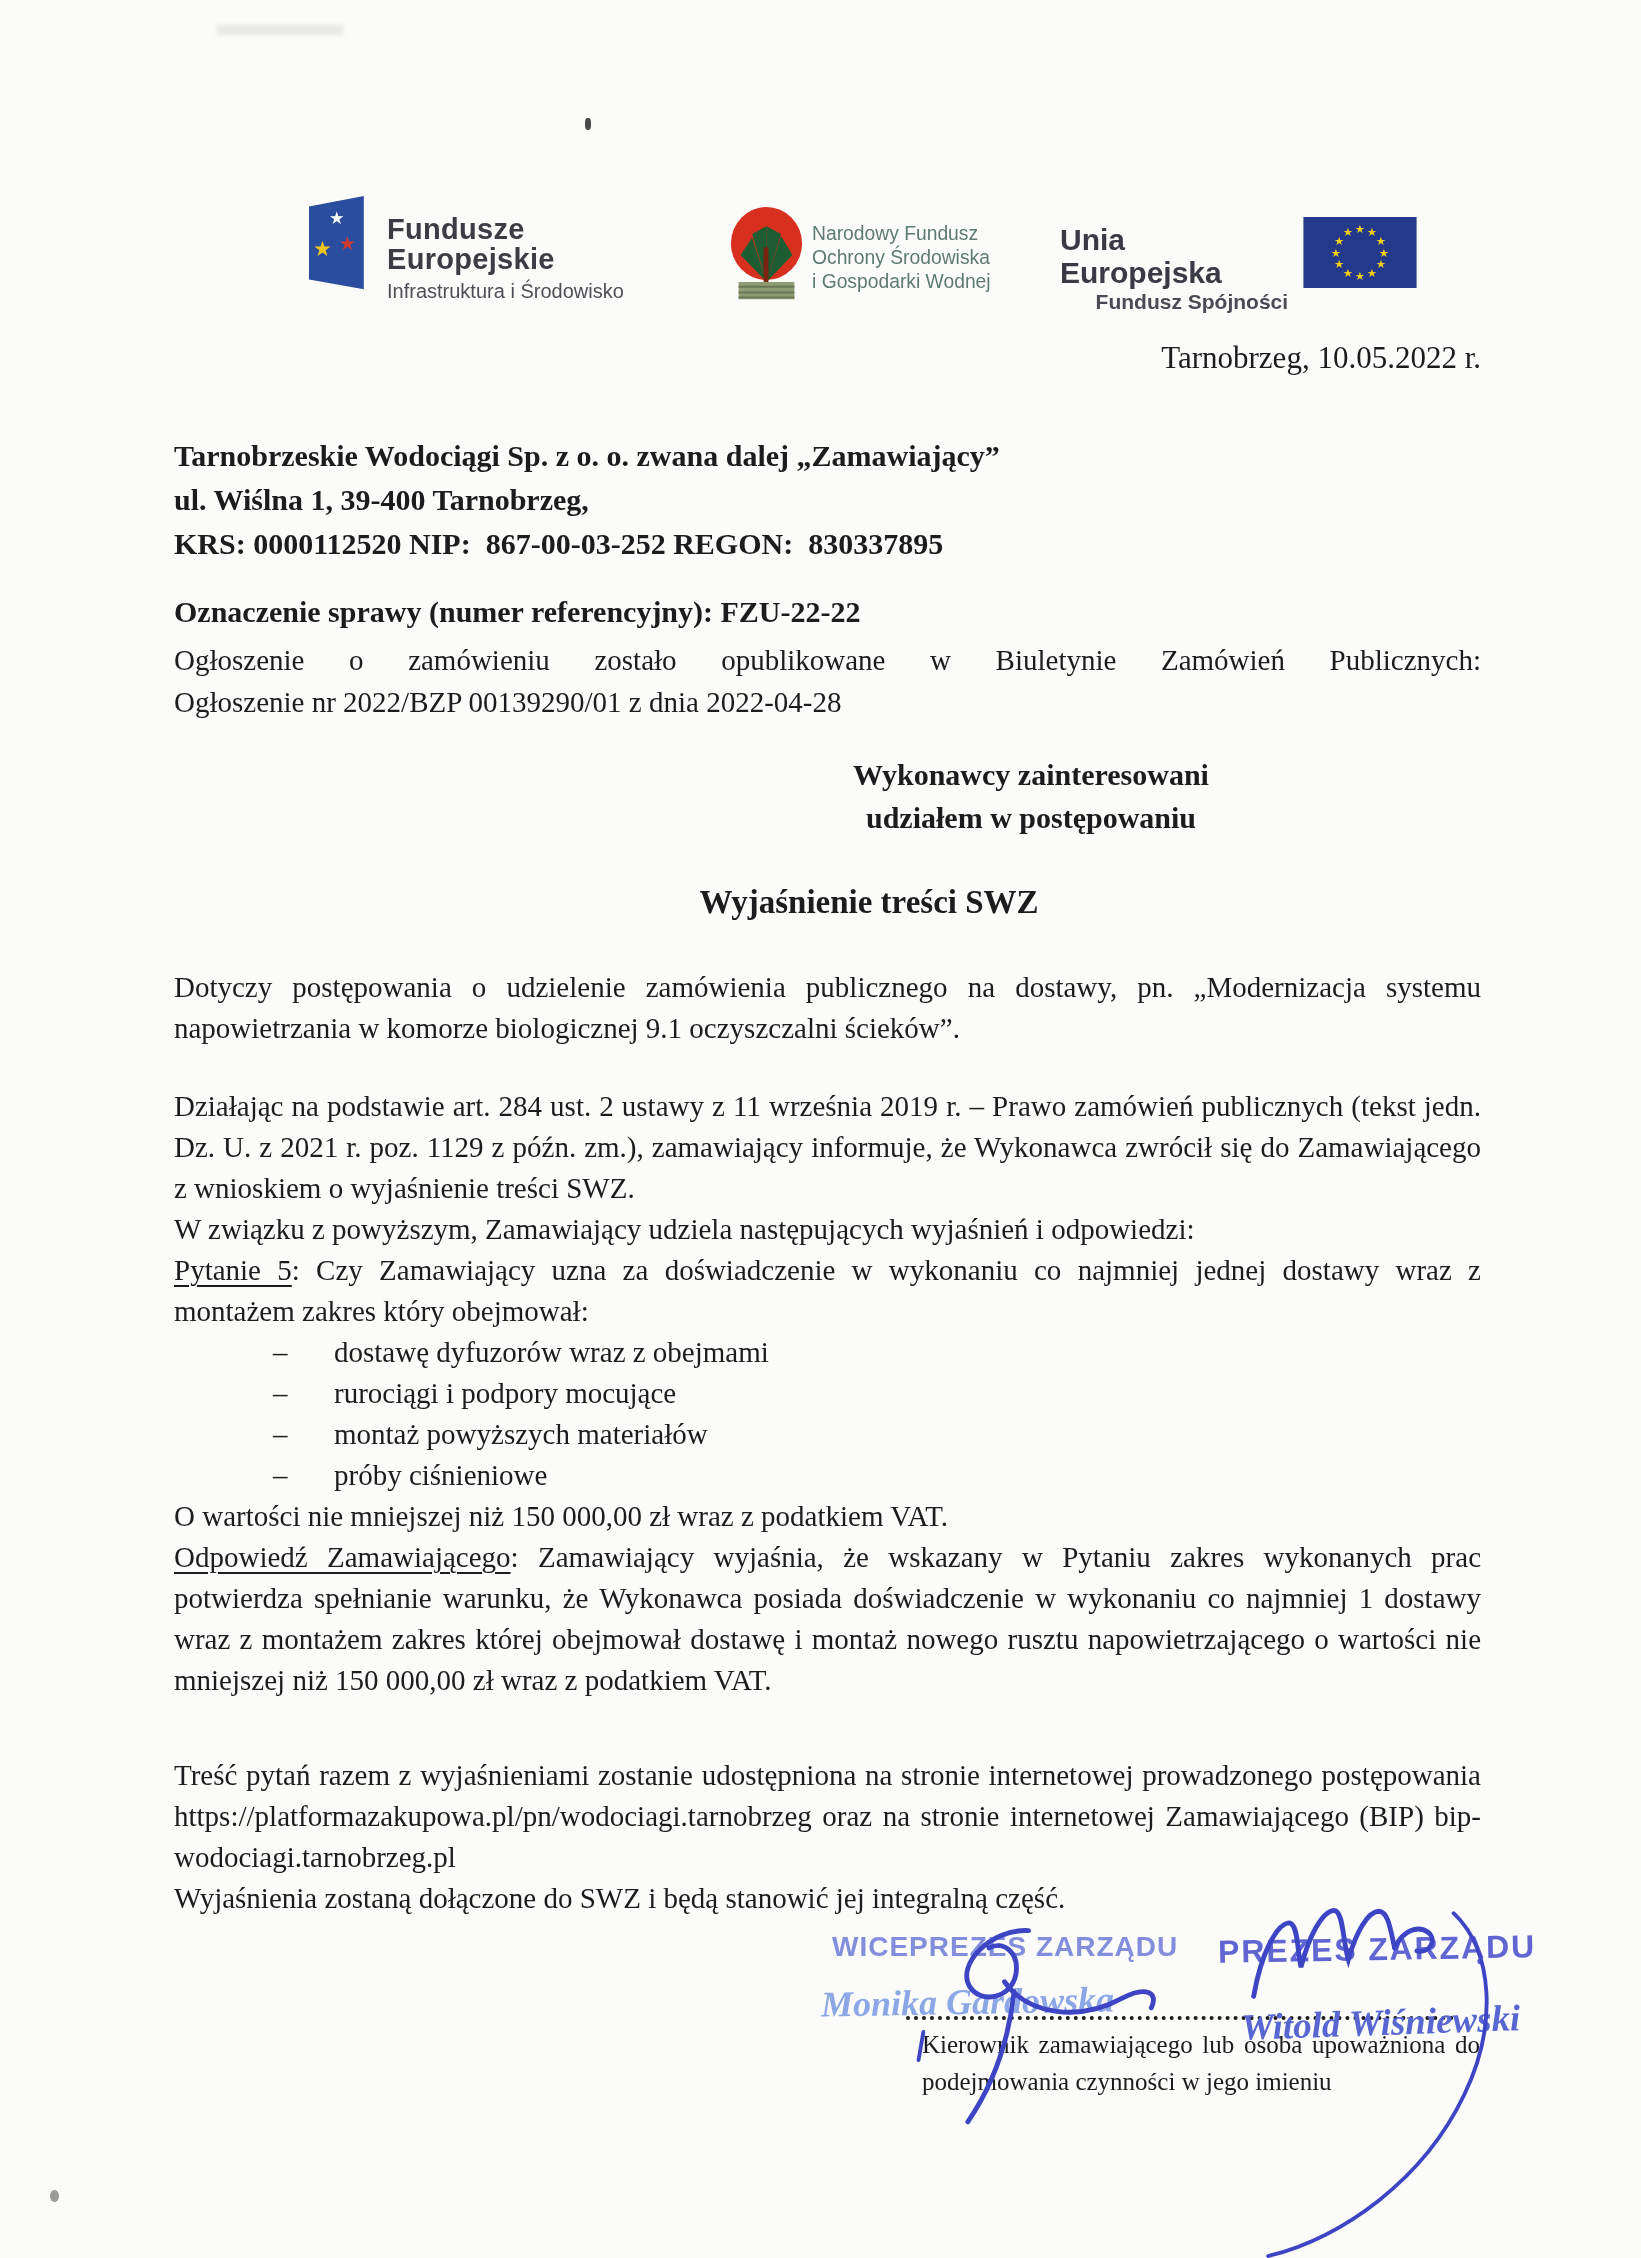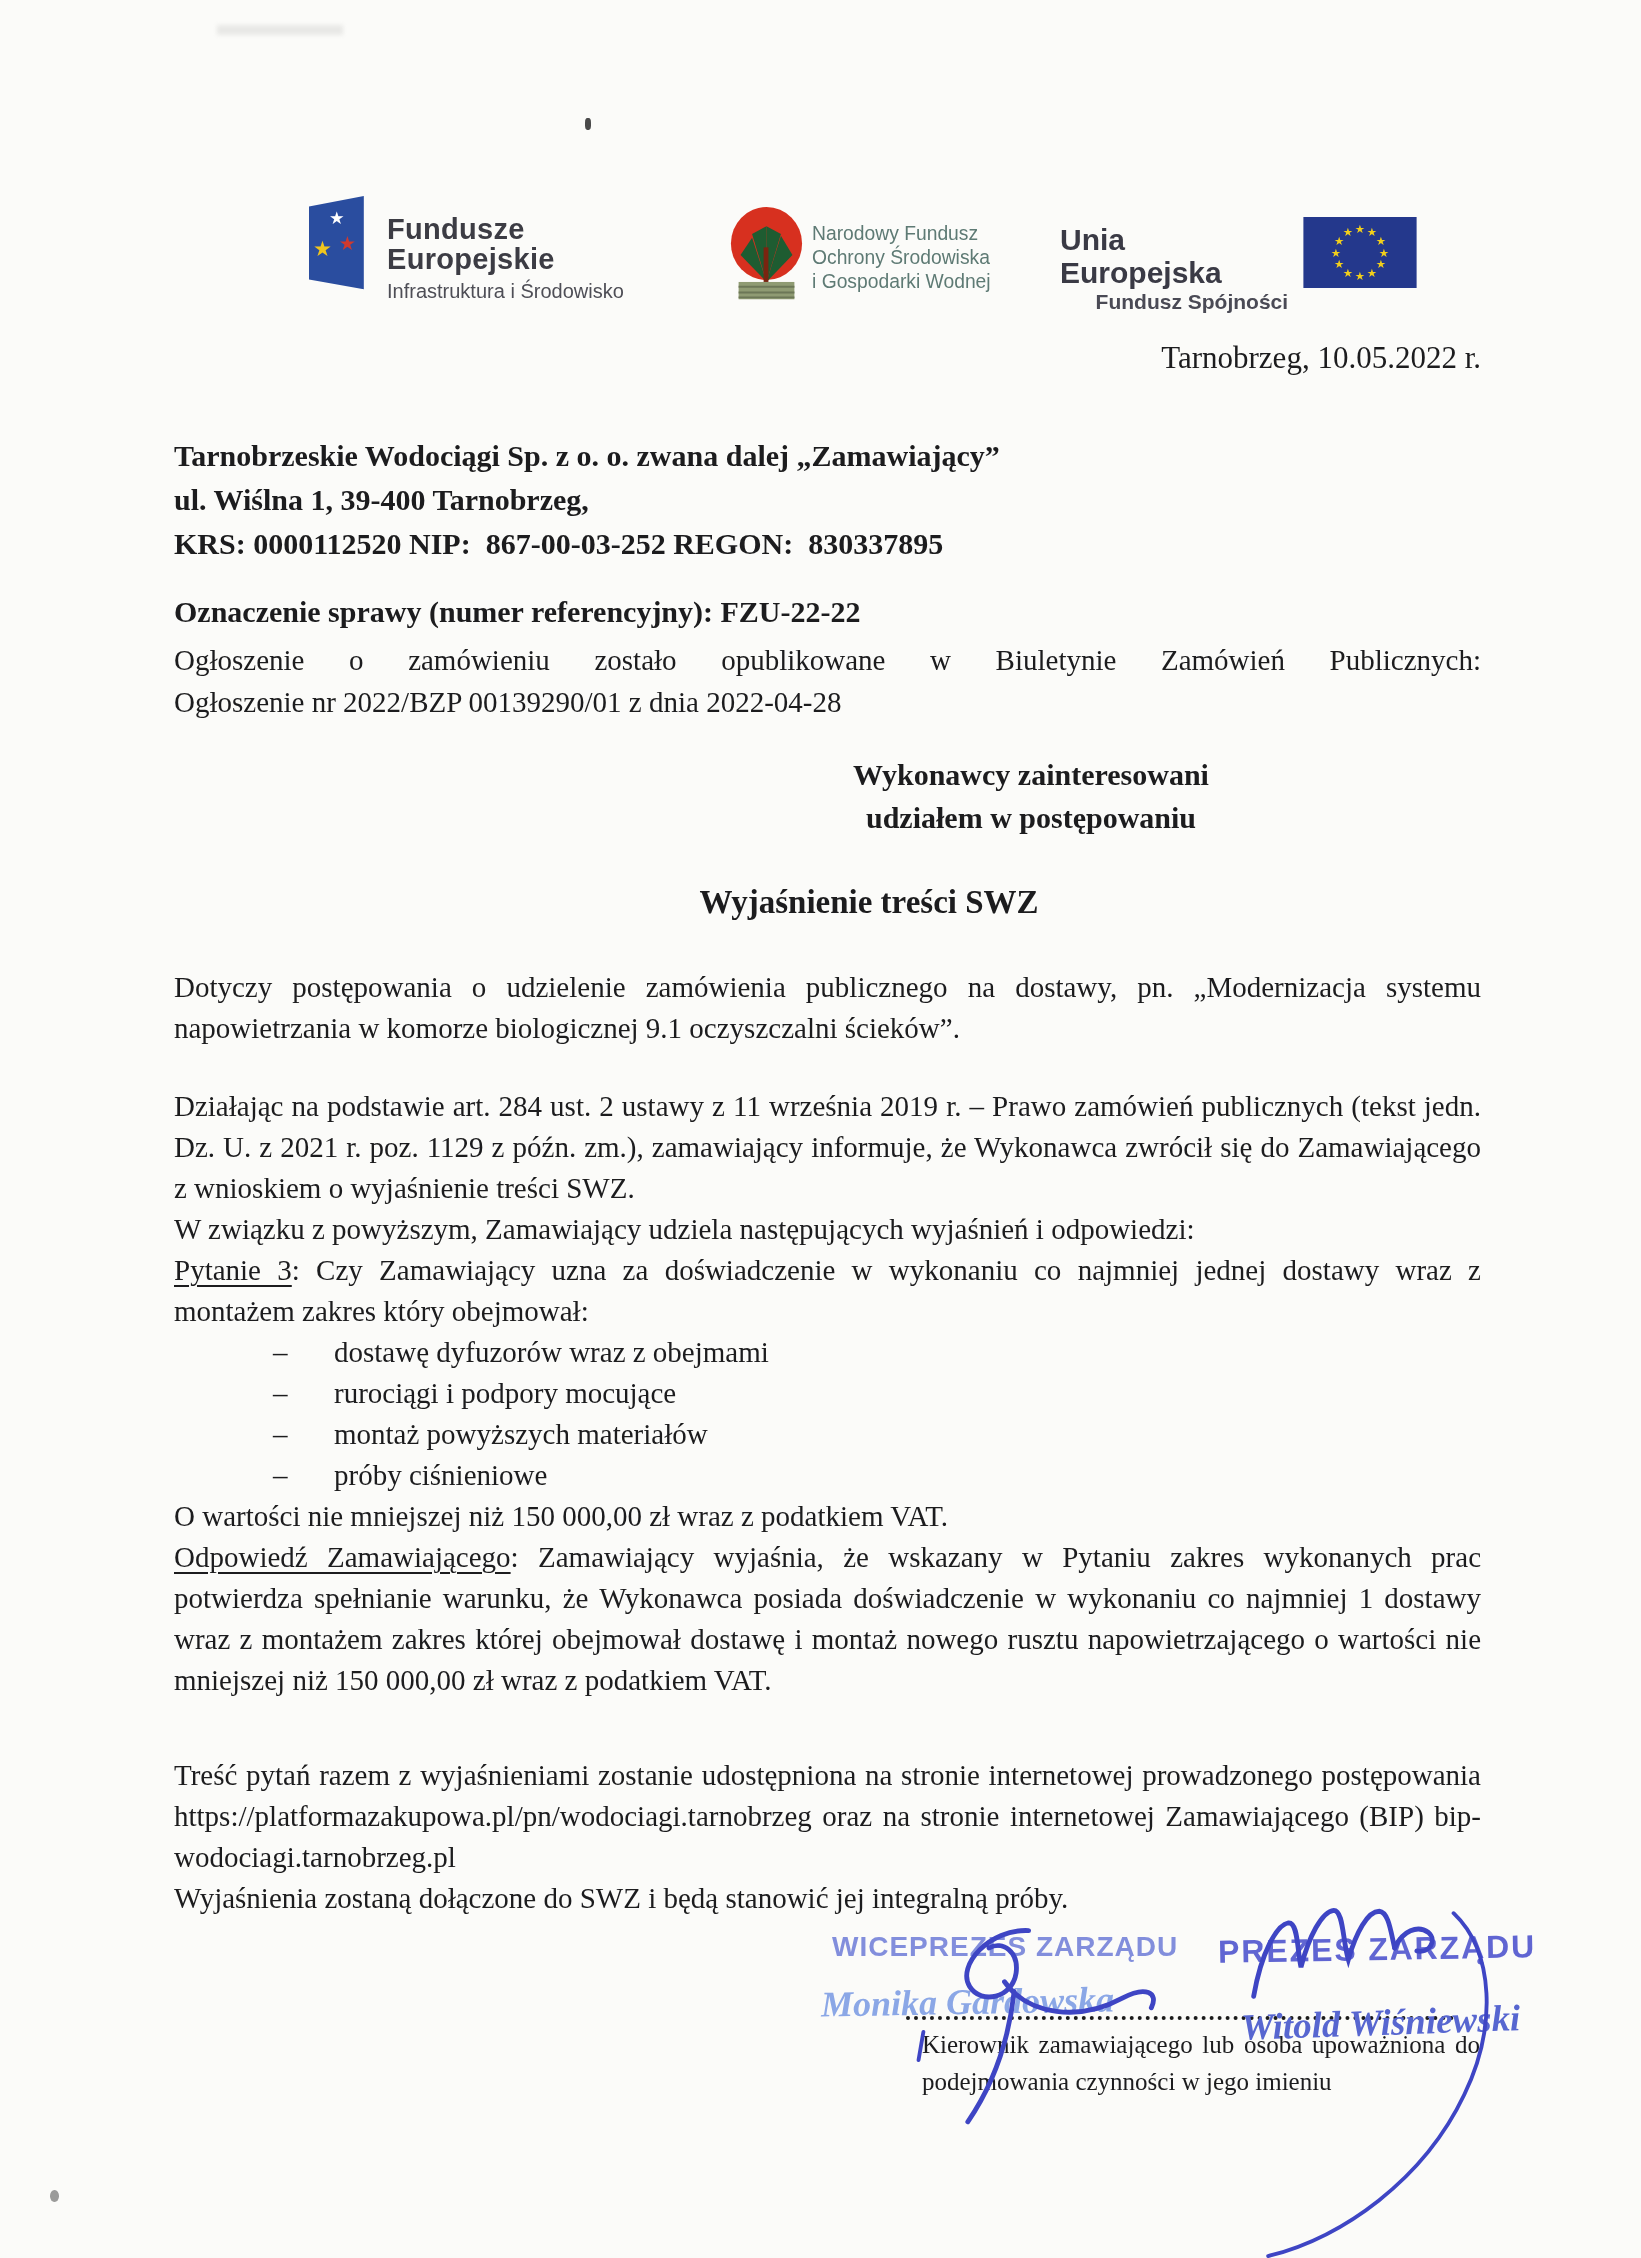--- a/index.html
+++ b/index.html
@@ -141,33 +141,33 @@
   </div>
 
   <div class="abs doc-title">Wyjaśnienie treści SWZ</div>
 
   <div class="abs bodytxt">
     <p class="just mb38">Dotyczy postępowania o udzielenie zamówienia publicznego na dostawy, pn. „Modernizacja systemu napowietrzania w komorze biologicznej 9.1 oczyszczalni ścieków”.</p>
 
     <p class="just">Działając na podstawie art. 284 ust. 2 ustawy z 11 września 2019 r. – Prawo zamówień publicznych (tekst jedn. Dz. U. z 2021 r. poz. 1129 z późn. zm.), zamawiający informuje, że Wykonawca zwrócił się do Zamawiającego z wnioskiem o wyjaśnienie treści SWZ.</p>
     <div>W związku z powyższym, Zamawiający udziela następujących wyjaśnień i odpowiedzi:</div>
 
-    <p class="just"><span class="u">Pytanie 3</span><span>: Czy Zamawiający uzna za doświadczenie w wykonaniu co najmniej jednej dostawy wraz z montażem zakres który obejmował:</span></p>
+    <p class="just"><span class="u">Pytanie 5</span><span>: Czy Zamawiający uzna za doświadczenie w wykonaniu co najmniej jednej dostawy wraz z montażem zakres który obejmował:</span></p>
 
     <div class="bullet"><span class="dash">–</span><span>dostawę dyfuzorów wraz z obejmami</span></div>
     <div class="bullet"><span class="dash">–</span><span>rurociągi i podpory mocujące</span></div>
     <div class="bullet"><span class="dash">–</span><span>montaż powyższych materiałów</span></div>
     <div class="bullet"><span class="dash">–</span><span>próby ciśnieniowe</span></div>
 
     <div>O wartości nie mniejszej niż 150 000,00 zł wraz z podatkiem VAT.</div>
 
     <p class="just mb56"><span class="u">Odpowiedź Zamawiającego</span><span>: Zamawiający wyjaśnia, że wskazany w Pytaniu zakres wykonanych prac potwierdza spełnianie warunku, że Wykonawca posiada doświadczenie w wykonaniu co najmniej 1 dostawy wraz z montażem zakres której obejmował dostawę i montaż nowego rusztu napowietrzającego o wartości nie mniejszej niż 150 000,00 zł wraz z podatkiem VAT.</span></p>
 
     <p class="just">Treść pytań razem z wyjaśnieniami zostanie udostępniona na stronie internetowej prowadzonego postępowania https://platformazakupowa.pl/pn/wodociagi.tarnobrzeg oraz na stronie internetowej Zamawiającego (BIP) bip-wodociagi.tarnobrzeg.pl</p>
-    <div>Wyjaśnienia zostaną dołączone do SWZ i będą stanowić jej integralną próby.</div>
+    <div>Wyjaśnienia zostaną dołączone do SWZ i będą stanowić jej integralną część.</div>
   </div>
 
   <div class="abs stamp-l">WICEPREZES ZARZĄDU</div>
   <div class="abs stamp-r">PREZES ZARZĄDU</div>
   <div class="abs name-l">Monika Gardowska</div>
   <div class="abs dotted"></div>
   <div class="abs name-r">Witold Wiśniewski</div>
   <p class="abs caption">Kierownik zamawiającego lub osoba upoważniona do podejmowania czynności w jego imieniu</p>
 
   <svg class="abs" style="left:821px;top:1890px;" width="734" height="368" viewBox="0 0 760 381">

